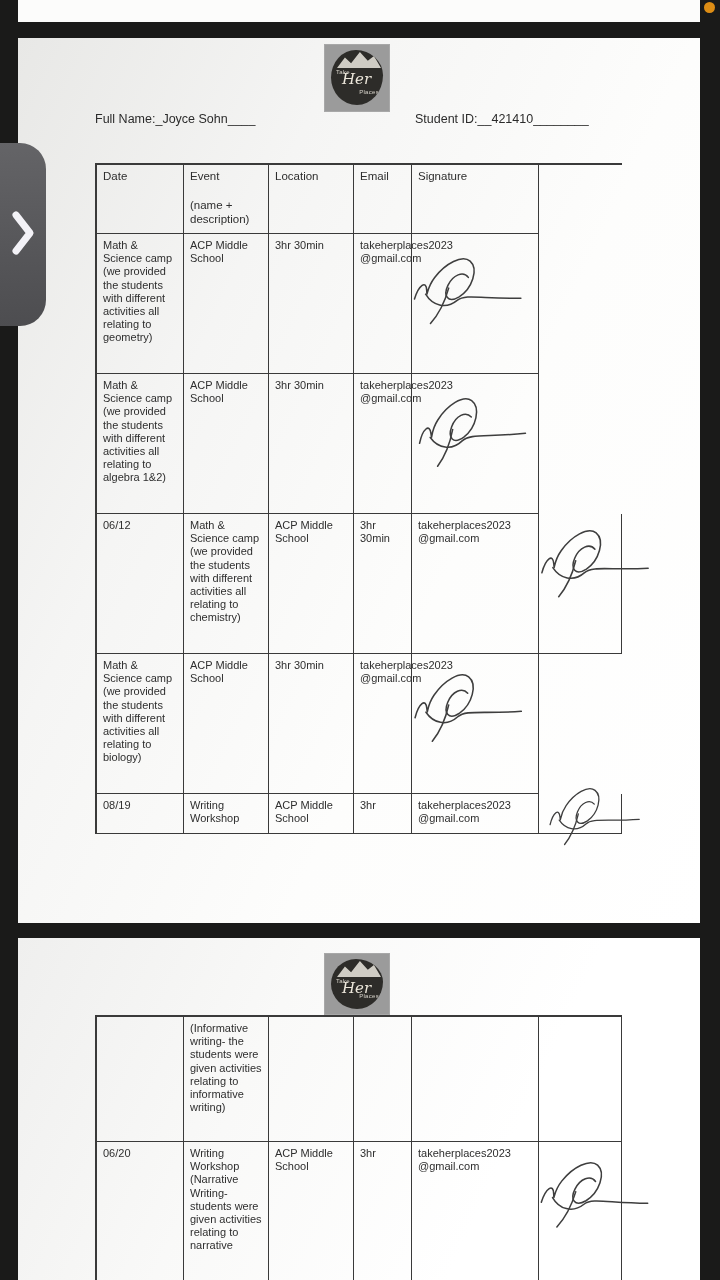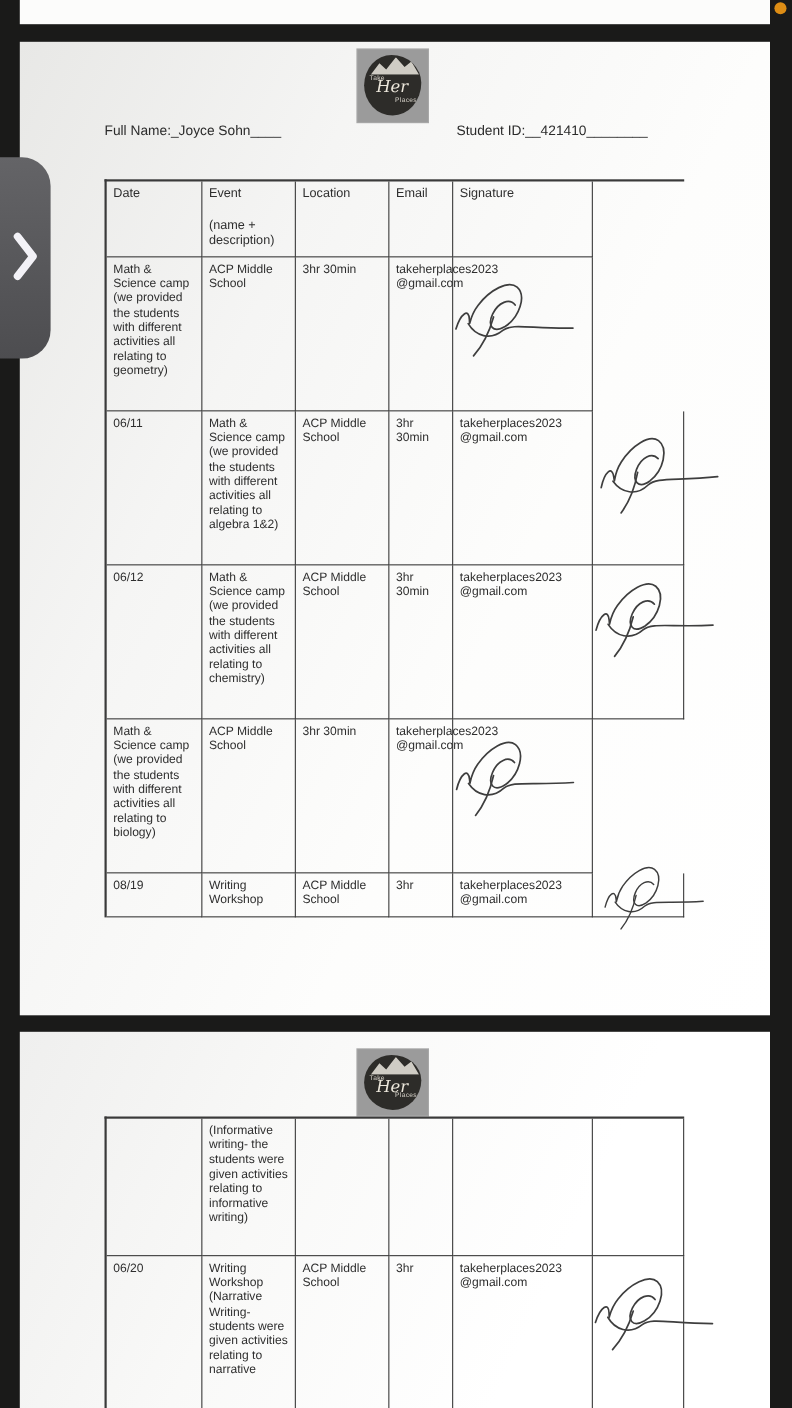--- a/index.html
+++ b/index.html
@@ -116,21 +116,20 @@
           <div class="tcell c-email">takeherplaces2023<wbr>@gmail.com</div>
           <div class="tcell c-signature">
   <svg class="sig" viewBox="0 0 130 84">
     <path d="M10,56 C14,40 22,34 23,46 C24,56 22,44 31,31 C42,15 60,4 69,11 C79,19 73,41 59,51 C47,59 41,51 46,39 C51,27 62,22 68,29"></path>
     <path d="M22,50 C30,62 45,66 57,55 C66,47 84,52 127,49"></path>
     <path d="M47,42 C43,60 37,72 29,82"></path>
   </svg>
 </div>
         </div>
         <div class="trow">
-          <div class="tcell c-date">06/11</div>
           <div class="tcell c-event">Math &amp; Science camp (we provided the students with different activities all relating to algebra 1&amp;2)</div>
           <div class="tcell c-location">ACP Middle School</div>
           <div class="tcell c-hours">3hr 30min</div>
           <div class="tcell c-email">takeherplaces2023<wbr>@gmail.com</div>
           <div class="tcell c-signature">
   <svg class="sig" viewBox="0 0 130 84">
     <path d="M10,56 C14,40 22,34 23,46 C24,56 22,44 31,31 C42,15 60,4 69,11 C79,19 73,41 59,51 C47,59 41,51 46,39 C51,27 62,22 68,29"></path>
     <path d="M22,50 C30,62 45,66 57,55 C66,47 84,52 127,49"></path>
     <path d="M47,42 C43,60 37,72 29,82"></path>
   </svg>

